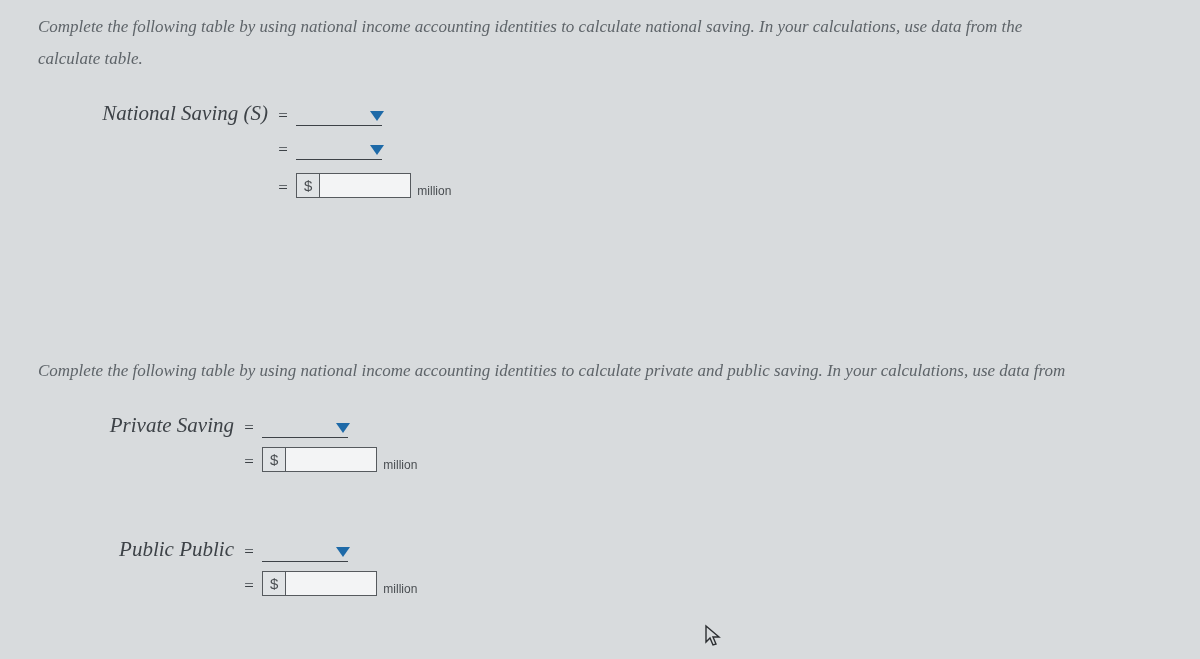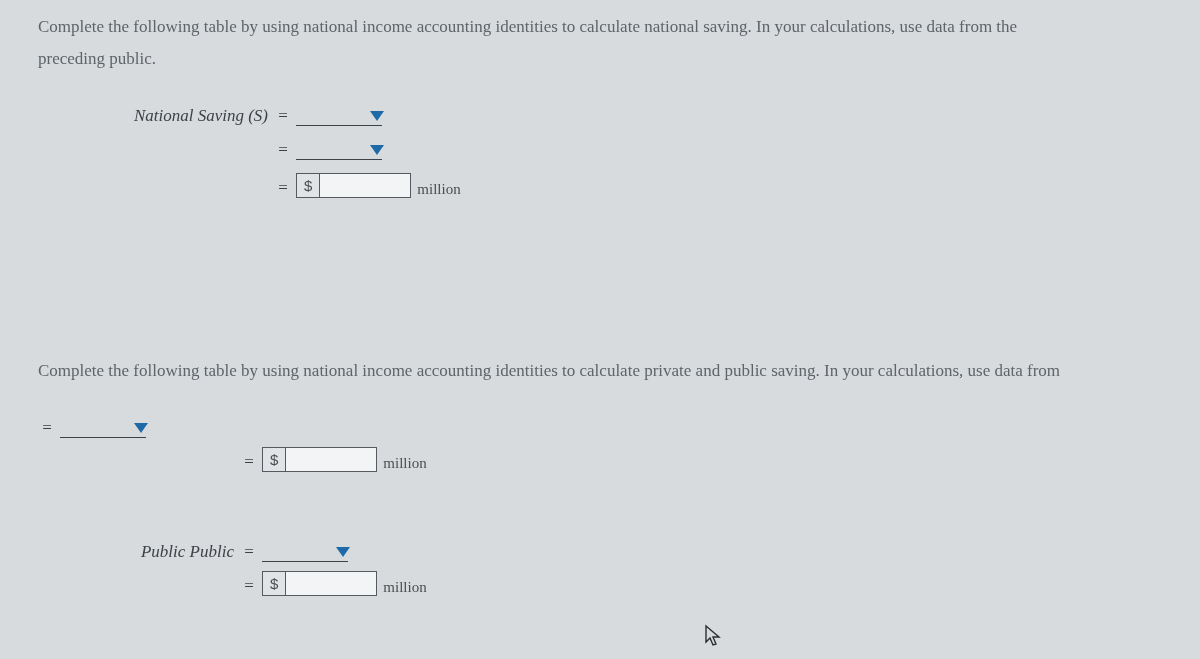--- a/index.html
+++ b/index.html
@@ -1,41 +1,41 @@
 <!DOCTYPE html>
 <html><head>
 <meta charset="utf-8">
 <style>
   html,body{margin:0;padding:0;width:1200px;height:659px;background:#d8dbdd;overflow:hidden;font-family:Georgia,'Times New Roman',serif}
   .page{padding:14px 38px 10px 38px;color:#3d4247;position:relative;height:100%;box-sizing:border-box}
-  .instr{font-size:17px;line-height:26px;color:#5e6469;margin-bottom:6px}
+  .instr{font-style:italic;font-size:17px;line-height:26px;color:#5e6469;margin-bottom:6px}
   .instr2{margin-top:40px}
-  .heading{font-family:Georgia,serif;font-style:italic;font-size:17px;color:#3d4247;display:inline}
+  .heading{font-family:Georgia,serif;font-style:italic;font-size:21px;color:#3d4247;display:inline}
   .eqrow{display:flex;align-items:flex-end;height:30px;margin-top:4px}
   .lhs{width:230px;text-align:right;padding-right:6px;font-style:italic;font-size:17px}
   .lhs2{width:196px;text-align:right;padding-right:6px;font-style:italic;font-size:17px}
   .eq{width:18px;text-align:center;font-size:17px}
   .blank{position:relative;display:inline-block;width:86px;height:22px;border-bottom:1.5px solid #3d4247;margin-left:4px}
   .caret{position:absolute;right:-2px;bottom:4px;width:0;height:0;border-left:7px solid transparent;border-right:7px solid transparent;border-top:10px solid #1e6aa8;cursor:pointer}
   .money{display:flex;align-items:center;margin-left:4px}
   .dollar{background:#e1e4e6;border:1px solid #565a5e;border-right:none;padding:3px 7px;font-size:15px;font-family:Arial,sans-serif;color:#4a4e52}
   .numin{border:1px solid #565a5e;background:#f3f4f5;height:25px;width:92px;box-sizing:border-box;font-size:14px;padding:0 4px}
-  .unit{font-size:15px;margin-left:6px;font-family:Liberation Serif, serif;color:#4a4e52}
+  .unit{font-size:12px;margin-left:6px;font-family:Liberation Sans, sans-serif;color:#4a4e52}
   .spacer-big{height:120px}
   .spacer-med{height:56px}
   .cursor{position:absolute;left:704px;top:624px;pointer-events:none}
   .cursor svg{width:20px;height:24px}
 </style>
 </head>
 <body>
 
 <div class="page">
 
   <div class="instr">Complete the following table by using national income accounting identities to calculate national saving. In your calculations, use data from the</div>
-  <div class="instr">preceding public.</div>
+  <div class="instr">calculate table.</div>
 
   <div style="height:14px"></div>
 
   <div class="eqrow">
     <span class="lhs"><span class="heading">National Saving (S)</span></span>
     <span class="eq">=</span>
     <span class="blank">
       <span class="caret"></span>
     </span>
   </div>
@@ -58,20 +58,21 @@
     <span class="unit">million</span>
   </div>
 
   <div class="spacer-big"></div>
 
   <div class="instr instr2">Complete the following table by using national income accounting identities to calculate private and public saving. In your calculations, use data from</div>
 
   <div style="height:14px"></div>
 
   <div class="eqrow">
+    <span class="lhs2"><span class="heading">Private Saving</span></span>
     <span class="eq">=</span>
     <span class="blank">
       <span class="caret"></span>
     </span>
   </div>
 
   <div class="eqrow" style="margin-top:4px">
     <span class="lhs2"></span>
     <span class="eq">=</span>
     <span class="money">

